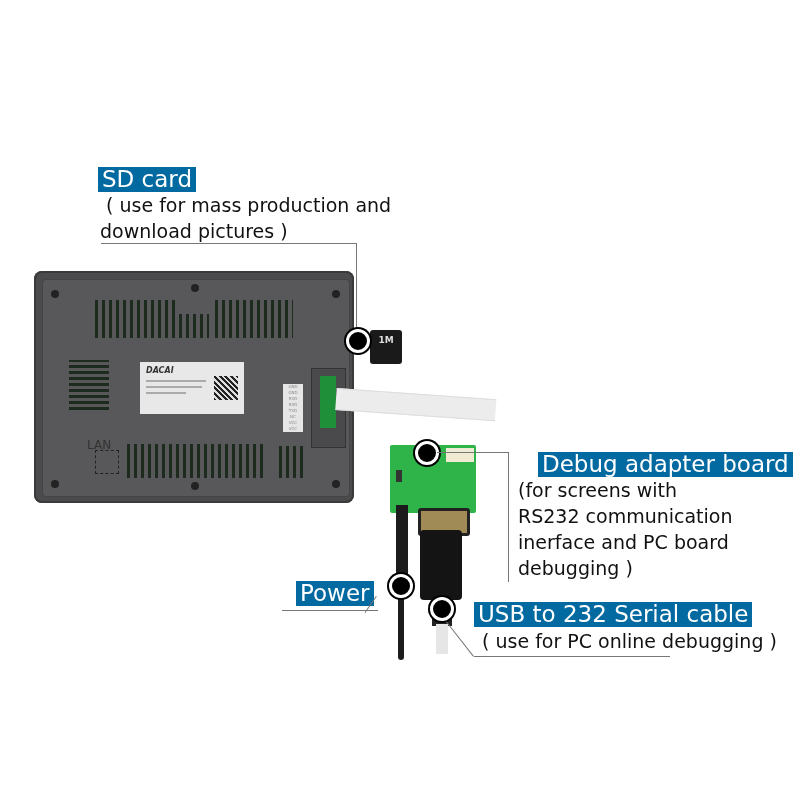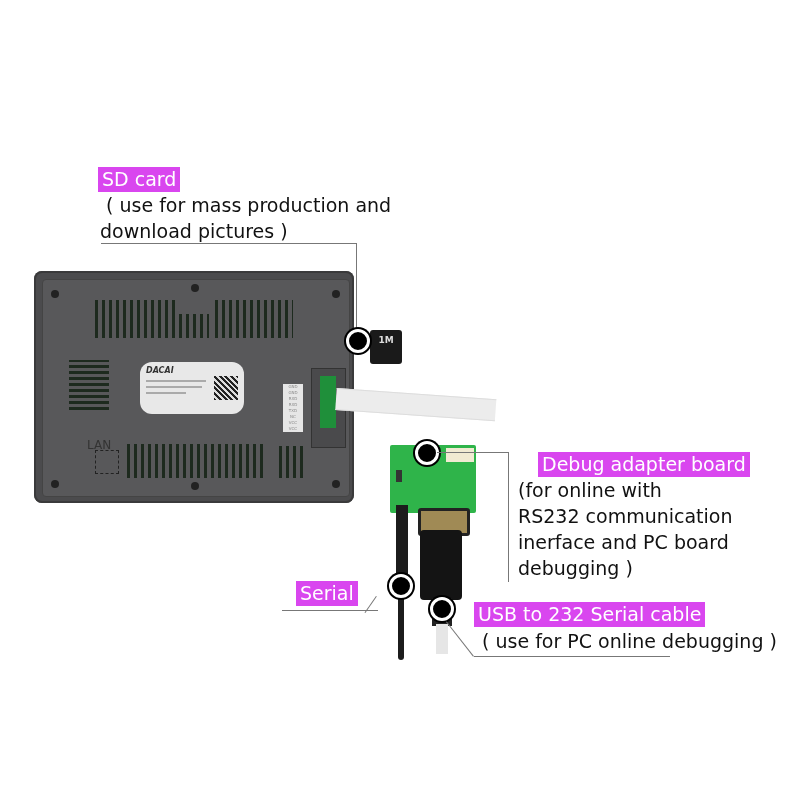--- a/index.html
+++ b/index.html
@@ -1,26 +1,26 @@
 <!DOCTYPE html>
 <html><head>
 <meta charset="utf-8">
 <style>
   html,body{margin:0;padding:0;background:#fff;}
   body{width:800px;height:800px;position:relative;overflow:hidden;font-family:"DejaVu Sans","Liberation Sans",sans-serif;}
   .abs{position:absolute;}
-  .tag{position:absolute;background:#d946ef;color:#fff;font-size:19px;line-height:25px;padding:0 4px;white-space:nowrap;}
+  .tag{position:absolute;background:#0369a1;color:#fff;font-size:23px;line-height:25px;padding:0 4px;white-space:nowrap;}
   .desc{position:absolute;color:#111;font-size:19px;line-height:26px;white-space:pre;}
   .line{position:absolute;background:#777;}
   .dot{position:absolute;width:18px;height:18px;border-radius:50%;background:#000;border:3px solid #fff;box-shadow:0 0 0 2px #000;}
   
   .panel{left:34px;top:271px;width:320px;height:232px;background:#4b4b4d;border-radius:8px;box-shadow:0 0 0 2px #3a3a3b inset;}
   .panel-inner{left:42px;top:279px;width:306px;height:216px;background:#58585a;border:1px solid #444;border-radius:4px;}
   .screw{position:absolute;width:8px;height:8px;border-radius:50%;background:#222;}
-  .label{left:140px;top:362px;width:104px;height:52px;background:#e8e8e8;border-radius:12px;text-align:center;}
+  .label{left:140px;top:362px;width:104px;height:52px;background:#e8e8e8;border-radius:0;text-align:center;}
   .qr{position:absolute;left:74px;top:14px;width:24px;height:24px;background:repeating-linear-gradient(45deg,#222 0 2px,#ddd 2px 4px);}
   .pinlabel{left:283px;top:384px;width:20px;height:48px;background:#e6e6e6;font-size:4px;color:#888;line-height:6px;text-align:center;}
   .slot{left:311px;top:368px;width:33px;height:78px;background:#4a4a4c;border:1px solid #333;}
   .conn{left:320px;top:376px;width:16px;height:52px;background:#1f8f3a;}
   .ribbon{left:336px;top:388px;width:160px;height:20px;background:#ececec;transform:rotate(4deg);transform-origin:left center;border-top:1px solid #ddd;border-bottom:1px solid #ddd;}
   .sdcard{left:370px;top:330px;width:32px;height:34px;background:#1a1a1a;border-radius:3px;color:#ddd;font-size:9px;text-align:center;line-height:20px;font-weight:bold;}
   .pcb{left:390px;top:445px;width:86px;height:68px;background:#2fb44a;border-radius:2px;}
   .pcb-conn{left:446px;top:448px;width:28px;height:14px;background:#f1ead2;}
   .db9{left:418px;top:508px;width:46px;height:22px;background:#a08a55;border-radius:3px;border:3px solid #222;}
   .cable-body{left:420px;top:530px;width:42px;height:70px;background:#141414;border-radius:4px;}
@@ -93,26 +93,26 @@
 <div class="desc" style="left:100px;top:192px;"> ( use for mass production and</div>
 <div class="desc" style="left:100px;top:218px;">download pictures )</div>
 <div class="line" style="left:101px;top:243px;width:256px;height:1px;"></div>
 <div class="line" style="left:356px;top:243px;width:1px;height:86px;"></div>
 <div class="dot" style="left:346px;top:329px;"></div>
 
 <div class="dot" style="left:415px;top:441px;"></div>
 <div class="line" style="left:437px;top:452px;width:72px;height:1px;"></div>
 <div class="line" style="left:508px;top:452px;width:1px;height:130px;"></div>
 <div class="tag" style="left:514px;top:452px;margin-left:24px;">Debug adapter board</div>
-<div class="desc" style="left:518px;top:477px;">(for online with</div>
+<div class="desc" style="left:518px;top:477px;">(for screens with</div>
 <div class="desc" style="left:518px;top:503px;">RS232 communication</div>
 <div class="desc" style="left:518px;top:529px;">inerface and PC board</div>
 <div class="desc" style="left:518px;top:555px;">debugging )</div>
 
-<div class="tag" style="left:296px;top:581px;">Serial</div>
+<div class="tag" style="left:296px;top:581px;">Power</div>
 <div class="dot" style="left:389px;top:574px;"></div>
 <div class="line" style="left:282px;top:610px;width:96px;height:1px;"></div>
 <div class="line" style="left:376px;top:596px;width:1px;height:20px;transform:rotate(35deg);transform-origin:top left;"></div>
 
 <div class="dot" style="left:430px;top:597px;"></div>
 <div class="line" style="left:446px;top:622px;width:1px;height:44px;transform:rotate(-38deg);transform-origin:top left;"></div>
 <div class="line" style="left:474px;top:656px;width:196px;height:1px;"></div>
 <div class="tag" style="left:474px;top:602px;">USB to 232 Serial cable</div>
 <div class="desc" style="left:476px;top:628px;"> ( use for PC online debugging )</div>
 

